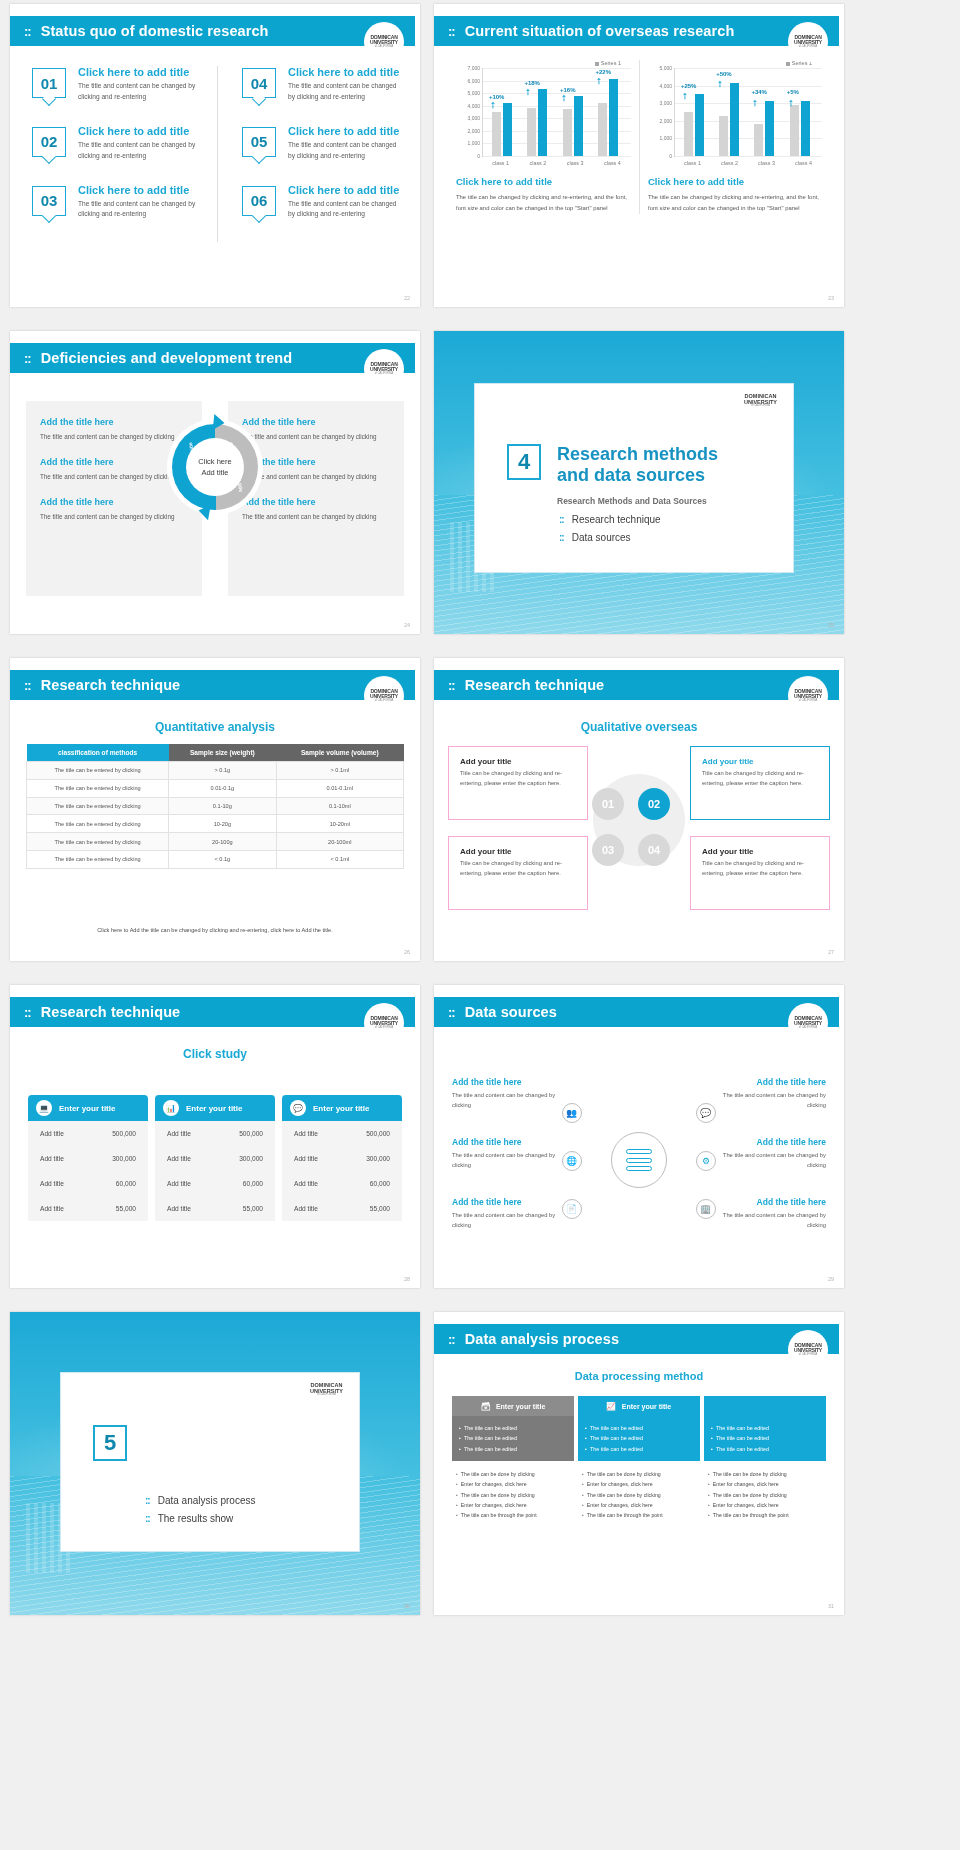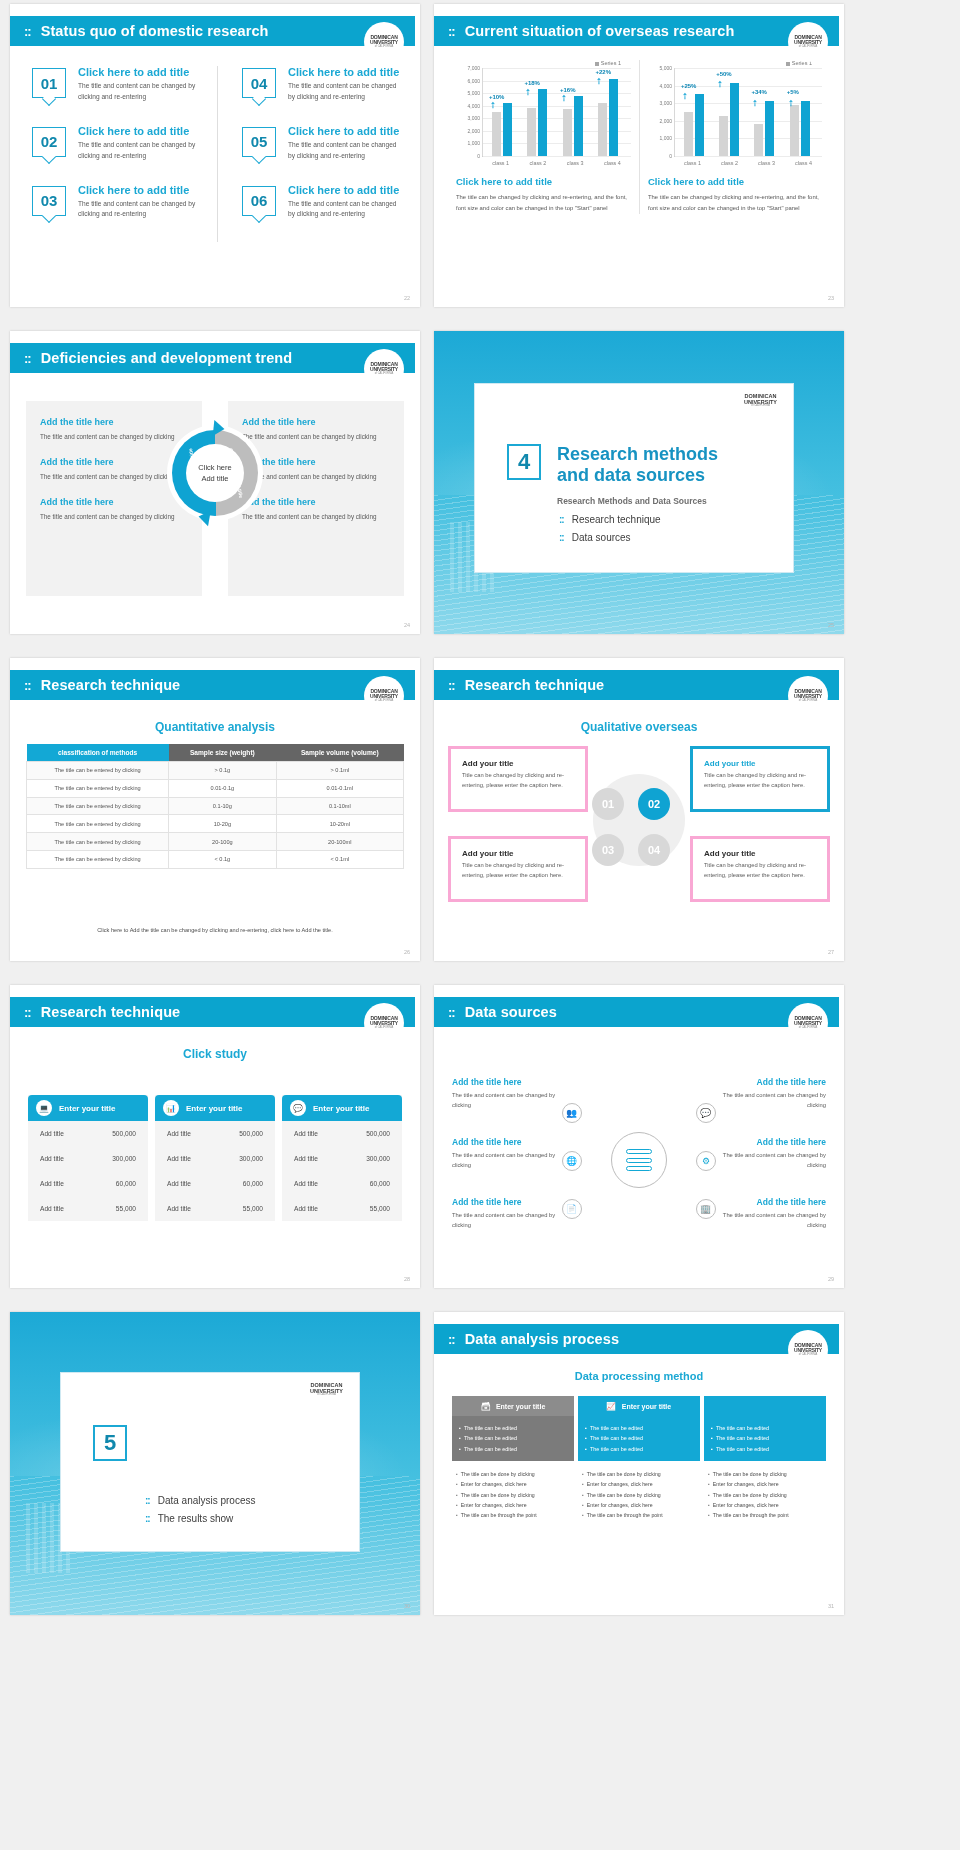--- a/index.html
+++ b/index.html
@@ -94,21 +94,21 @@
   
   .panel {
     position:absolute; top:70px; width:176px; height:195px; background:#f2f2f2;
     padding:16px 14px;
   }
   .panel.l { left:16px; }
   .panel.r { right:16px; }
   .panel .t { color:#1ba8d4; font-size:9px; font-weight:bold; margin-bottom:4px;}
   .panel .d { color:#595959; font-size:6.3px; line-height:1.75; margin-bottom:15px;}
   .cycle {
-    position:absolute; left:50%; top:142px; transform:translate(-50%,-50%);
+    position:absolute; left:50%; top:136px; transform:translate(-50%,-50%);
     width:96px; height:96px;
   }
   .ring-outer{position:absolute;inset:0;border-radius:50%;background:#ffffff;}
   .ring-g{position:absolute;inset:5px;border-radius:50%;
     background:conic-gradient(from 0deg, #bdbdbd 0deg 178deg, #0fa3d2 178deg 360deg);}
   .ring-hole{position:absolute;inset:22px;border-radius:50%;background:#ffffff;
     box-shadow:0 0 0 3px #ffffff;}
   .cyc-center{position:absolute;inset:25px;border-radius:50%;background:#fff;
     display:flex;flex-direction:column;align-items:center;justify-content:center;
     font-size:7.5px;color:#3a3a3a;line-height:1.5;text-align:center;}
@@ -153,21 +153,21 @@
   .secttitle{position:absolute;top:62px;left:0;right:0;text-align:center;
     color:#1ba8d4;font-size:12px;font-weight:bold;}
   table.tbl{position:absolute;top:86px;left:16px;width:378px;border-collapse:collapse;}
   table.tbl th{font-size:6.6px;color:#ffffff;padding:5px 2px;font-weight:bold;}
   table.tbl th.c1{background:#13a8d5;}
   table.tbl th.c2,table.tbl th.c3{background:#656565;}
   table.tbl td{font-size:5.6px;color:#555;text-align:center;padding:5.4px 2px;border:1px solid #e2e2e2;}
   table.tbl tr:nth-child(even) td{background:#fafafa;}
   .tblcap{position:absolute;bottom:28px;left:0;right:0;text-align:center;font-size:5.6px;color:#4d4d4d;}
   
-  .qbox{position:absolute;width:140px;height:66px;border:3px solid #f9a8d4;padding:10px 11px;background:#fff;}
+  .qbox{position:absolute;width:140px;height:74px;border:1px solid #f9a8d4;padding:10px 11px;background:#fff;}
   .qbox.act{border-color:#16a5d2;}
   .qbox .t{font-size:8px;font-weight:bold;margin-bottom:3px;color:#2e2e2e;}
   .qbox.act .t{color:#1ba8d4;}
   .qbox .d{font-size:5.8px;color:#5b5b5b;line-height:1.7;}
   .qcircles{position:absolute;left:50%;top:162px;transform:translate(-50%,-50%);width:92px;height:92px;
     background:#efefef;border-radius:50%;}
   .qc{position:absolute;width:32px;height:32px;border-radius:50%;display:flex;align-items:center;justify-content:center;
     font-size:11px;font-weight:bold;}
   .qc.grey{background:#d8d8d8;color:#ffffff;}
   .qc.blue{background:#0fa3d2;color:#ffffff;}

